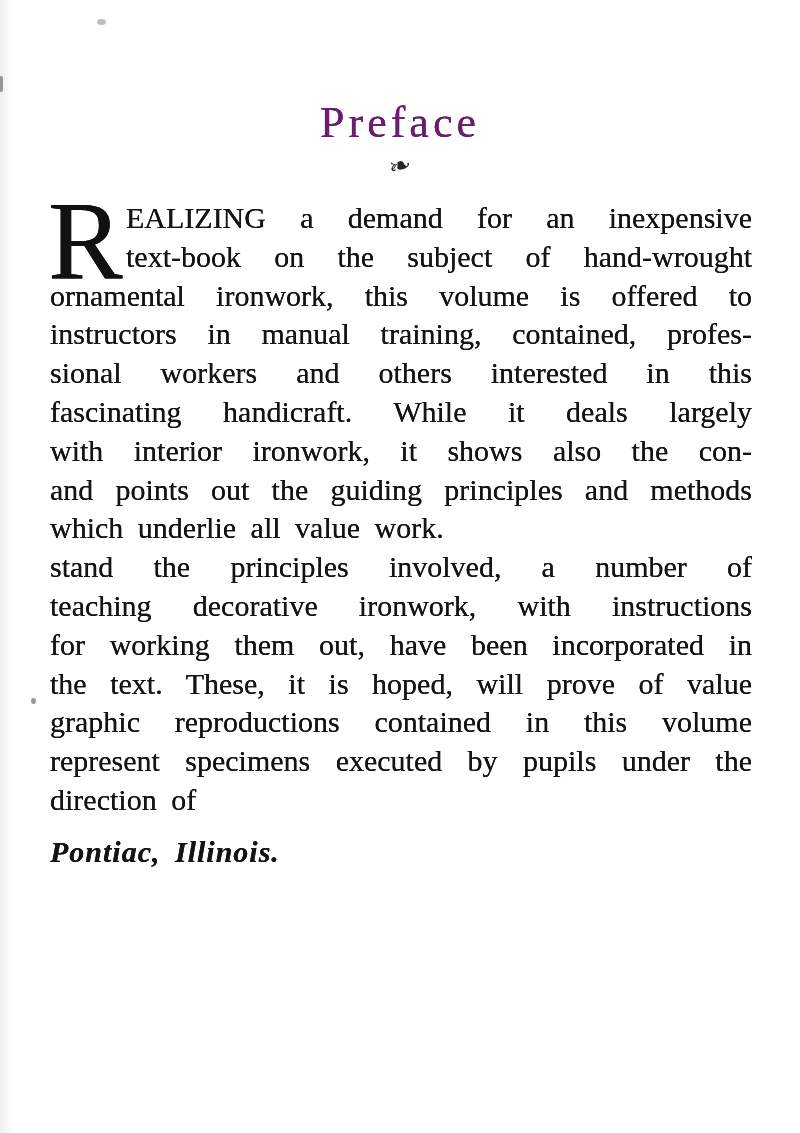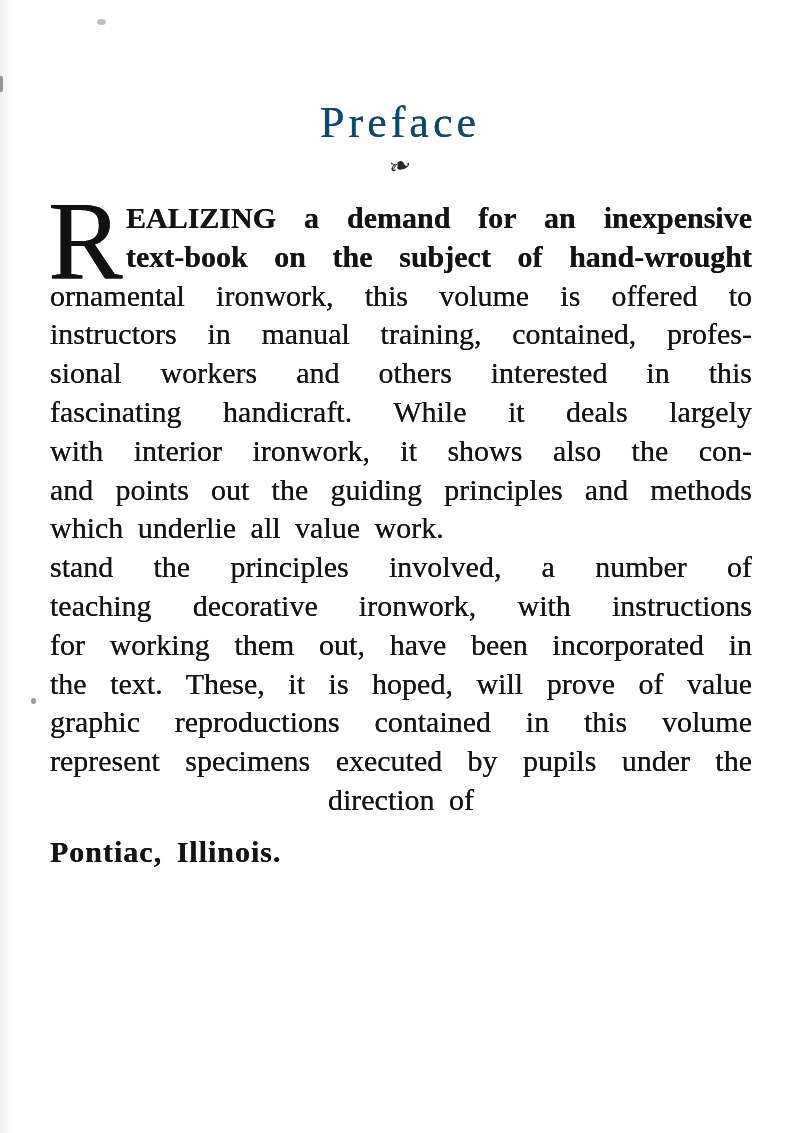--- a/index.html
+++ b/index.html
@@ -47,21 +47,21 @@
     border-radius: 50%;
   }
   
   .title {
     margin: 101px 0 0 0;
     font-size: 44px;
     font-weight: normal;
     line-height: 1;
     text-align: center;
     letter-spacing: 4px;
-    color: #0c4a6e;
+    color: #701a75;
     text-shadow: 0 0 0.5px #161616;
   }
   .ornament {
     margin-top: 9px;
     text-align: center;
     font-size: 24px;
     line-height: 1;
     color: #262626;
   }
   .ornament span {
@@ -76,52 +76,53 @@
     font-size: 30px;
     text-shadow: 0 0 0.45px #141414;
   }
   .para { position: relative; }
   .line {
     line-height: 38.8px;
     text-align: justify;
     text-align-last: justify;
     white-space: normal;
   }
-  .line.cap-indent { padding-left: 76px; font-weight: bold; }
+  .line.cap-indent { padding-left: 76px; }
   .line.first-indent { padding-left: 46px; }
   .line.last-line {
     text-align-last: left;
     word-spacing: 7px;
   }
   .dropcap {
     position: absolute;
     left: -2px;
     top: -15px;
     font-size: 112px;
     line-height: 1;
     letter-spacing: 0;
     color: #111111;
     text-shadow: 0 0 0.6px #111111;
   }
   .closing-line {
     display: flex;
-    justify-content: center;
+    justify-content: flex-start;
     align-items: baseline;
     line-height: 38.8px;
   }
   .closing-line .last-words { word-spacing: 7px; }
   .author-sig {
     font-variant: small-caps;
     letter-spacing: 3px;
     font-size: 31px;
     transform: translateY(14px);
     word-spacing: 8px;
   }
   .place-line {
     margin-top: 13px;
+    font-style: italic;
     font-weight: bold;
     font-size: 30px;
     line-height: 38px;
     letter-spacing: 1px;
     word-spacing: 6px;
   }
 </style>
 </head>
 <body>
 

